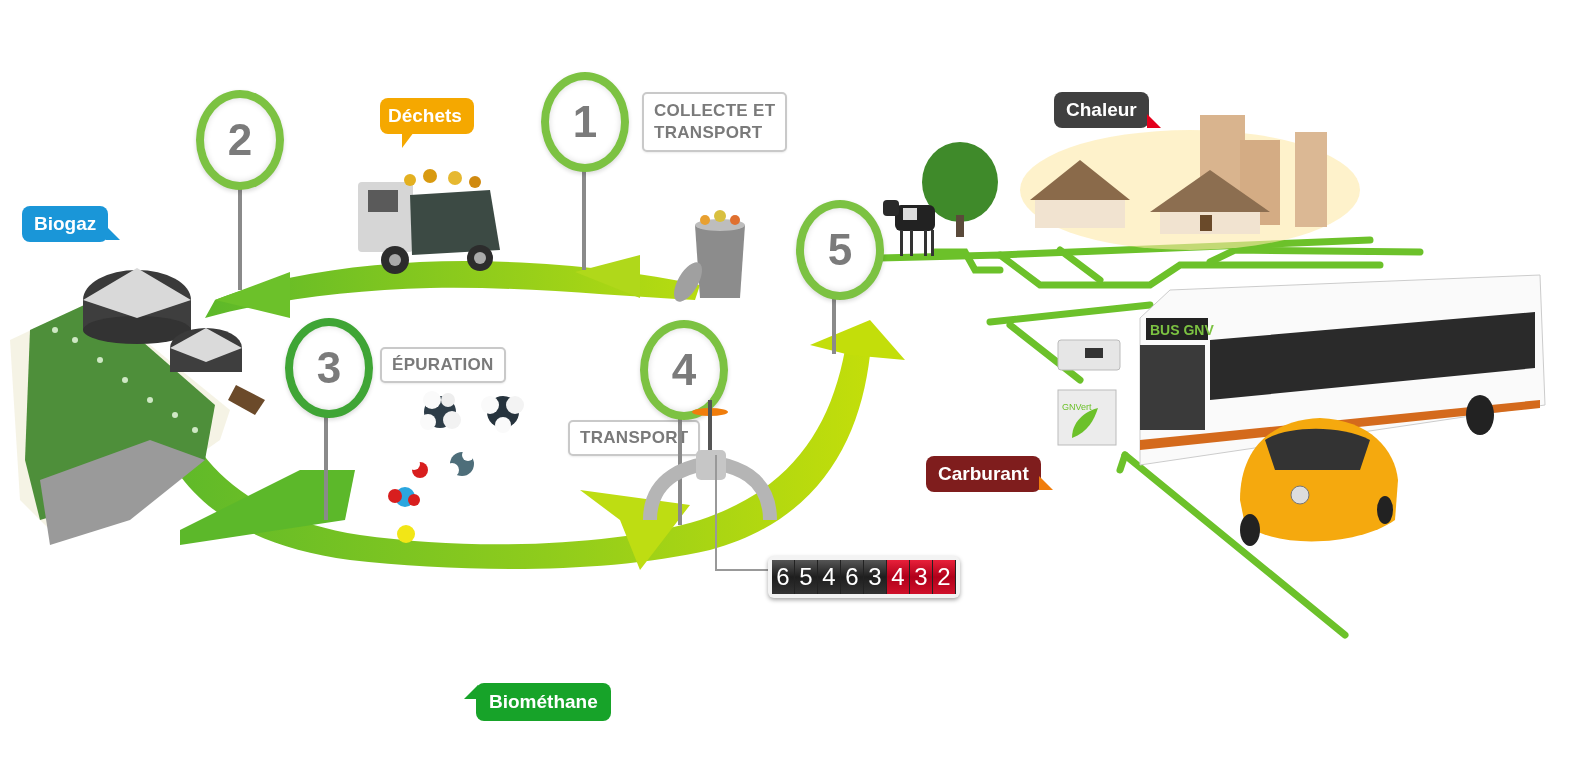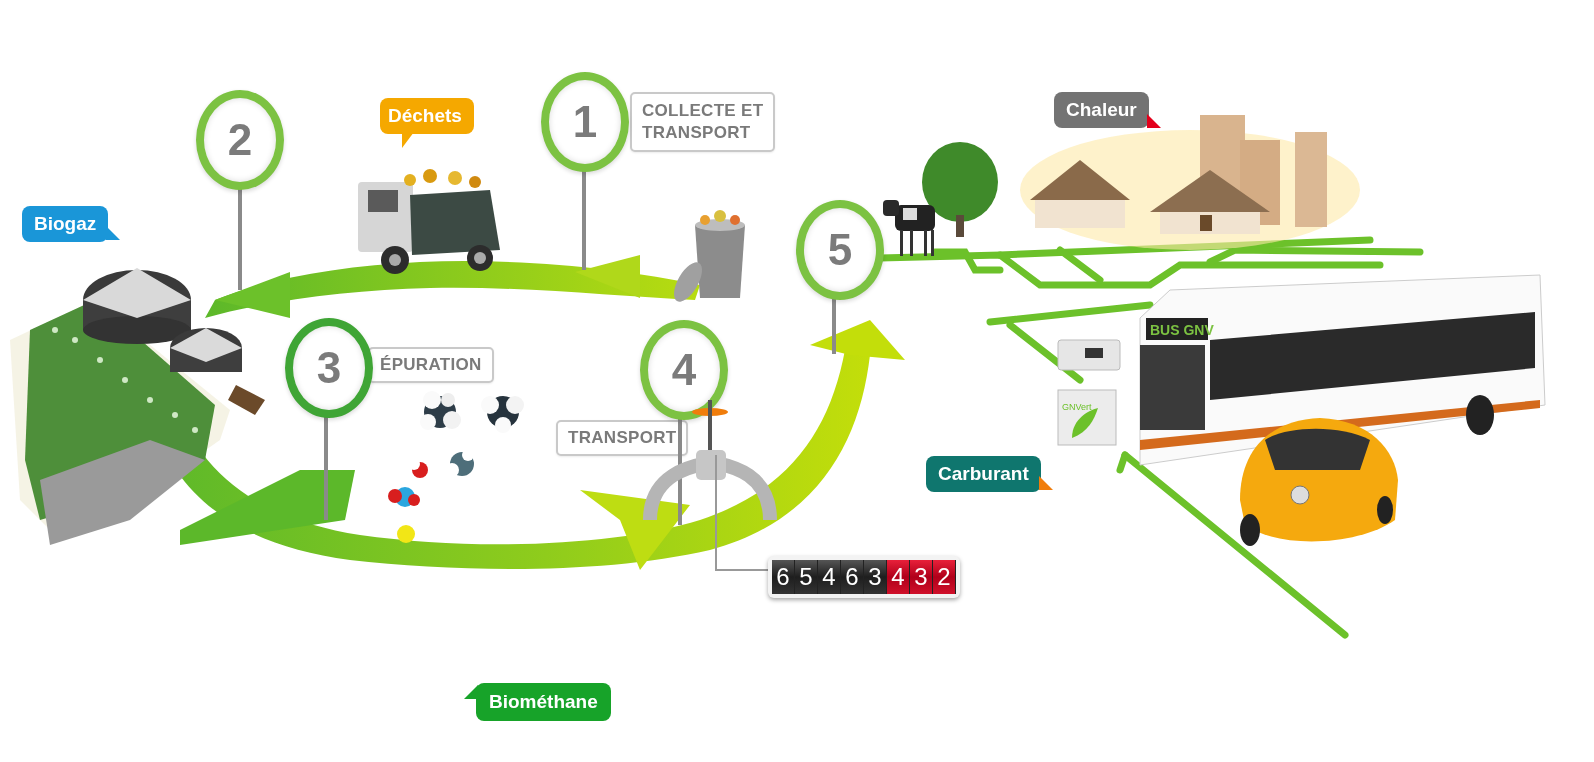--- a/index.html
+++ b/index.html
@@ -1,19 +1,19 @@
 <!DOCTYPE html>
 <html><head>
 <meta charset="utf-8">
 <style>
   html,body{margin:0;padding:0;background:#ffffff;}
   body{width:1594px;height:762px;position:relative;overflow:hidden;font-family:"Liberation Sans",sans-serif;}
   #scene{position:absolute;left:0;top:0;width:1594px;height:762px;}
   .abs{position:absolute;}
-  .step-label{position:absolute;background:#fff;border:2px solid #c9c9c9;border-radius:5px;color:#7a7a7a;font-weight:bold;font-size:17px;letter-spacing:0.3px;padding:6px 10px;line-height:20px;white-space:nowrap;box-shadow:0 1px 2px rgba(0,0,0,0.08);}
+  .step-label{position:absolute;background:#fff;border:2px solid #c9c9c9;border-radius:5px;color:#7a7a7a;font-weight:bold;font-size:17px;letter-spacing:0.3px;padding:6px 10px;line-height:20px;white-space:nowrap;box-shadow:0 1px 2px rgba(0,0,0,0.08);margin-left:12px;}
   .step-circle{position:absolute;width:72px;height:84px;border-radius:50%;background:#fff;border:8px solid #7cc242;box-shadow:inset 0 0 6px rgba(0,0,0,0.15),0 2px 4px rgba(0,0,0,0.15);display:flex;align-items:center;justify-content:center;color:#7b7b7b;font-weight:bold;font-size:44px;}
   .step-circle.dark{border-color:#3fa535;}
   .pole{position:absolute;width:4px;background:#8a8a8a;}
   .bubble{position:absolute;color:#fff;font-weight:bold;font-size:19px;padding:7px 12px;border-radius:8px;white-space:nowrap;line-height:22px;}
   .bubble .tail{position:absolute;width:0;height:0;}
   .odo{position:absolute;left:768px;top:556px;padding:4px;background:#f3f3f3;border-radius:6px;box-shadow:0 2px 4px rgba(0,0,0,0.35);display:flex;}
   .odo .digit{width:22px;height:34px;display:flex;align-items:center;justify-content:center;color:#fff;font-size:24px;font-family:"Liberation Sans Narrow","Liberation Sans",sans-serif;border-right:1px solid #222;background:linear-gradient(#555,#1e1e1e 50%,#333);}
   .odo .digit.red{background:linear-gradient(#e8203a,#b0001a 50%,#d0102a);}
 </style>
 </head>
@@ -92,25 +92,25 @@
     <span class="tail" style="left:22px;bottom:-14px;border-top:16px solid #f5a800;border-right:12px solid transparent;"></span>
   </div>
   <div class="bubble" style="left:22px;top:206px;background:#1a96d8;">
     <span>Biogaz</span>
     <span class="tail" style="right:-12px;bottom:2px;border-left:14px solid #1a96d8;border-top:14px solid transparent;"></span>
   </div>
   <div class="bubble" style="left:476px;top:654px;background:#17a329;padding:8px 13px;margin-top:29px;">
     <span>Biométhane</span>
     <span class="tail" style="left:-12px;top:2px;border-right:14px solid #17a329;border-top:14px solid transparent;"></span>
   </div>
-  <div class="bubble" style="left:1054px;top:92px;background:#737373;">
+  <div class="bubble" style="left:1054px;top:92px;background:#404040;">
     <span>Chaleur</span>
     <span class="tail" style="right:-12px;bottom:0;border-left:14px solid #e3001b;border-top:14px solid transparent;"></span>
   </div>
-  <div class="bubble" style="left:926px;top:456px;background:#0f766e;">
+  <div class="bubble" style="left:926px;top:456px;background:#7f1d1d;">
     <span>Carburant</span>
     <span class="tail" style="right:-12px;bottom:2px;border-left:14px solid #f07d0c;border-top:14px solid transparent;"></span>
   </div>
 
   <svg class="abs" style="left:0;top:0;pointer-events:none" width="1594" height="762">
 
     <g>
       <polygon points="10,340 95,300 230,410 220,440 120,510 60,540 20,500" fill="#f3f0de" opacity="0.8"></polygon>
       <polygon points="30,330 95,300 215,405 205,460 160,485 40,520 25,460" fill="#4e8f3a"></polygon>
       <polygon points="40,480 150,440 205,460 130,520 50,545" fill="#9a9a9a"></polygon>

